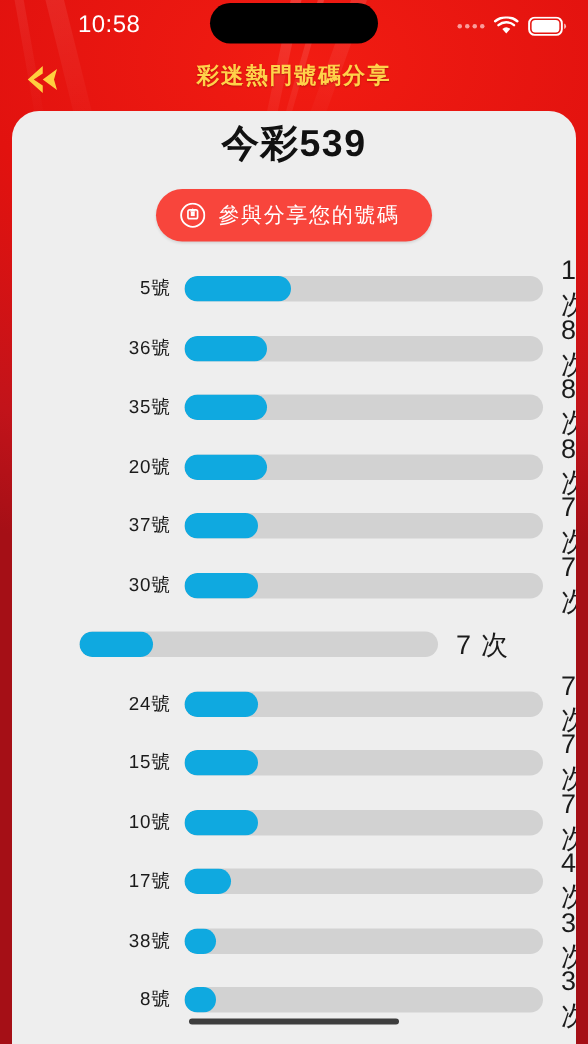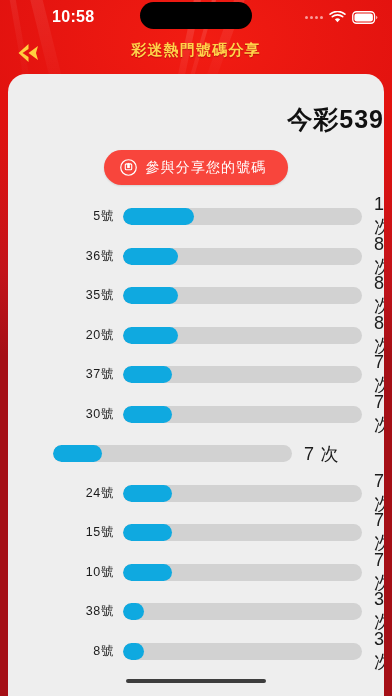--- a/index.html
+++ b/index.html
@@ -46,21 +46,21 @@
     padding: 0 18px 0 0;
     z-index: 4;
   }
 
   .status-time {
     position: absolute;
     left: 52px;
     top: 8px;
     color: #ffffff;
     font-size: 16px;
-    font-weight: bold;
+    font-weight: normal;
     letter-spacing: 0.3px;
   }
 
   .notch {
     position: absolute;
     left: 50%;
     top: 2px;
     transform: translateX(-50%);
     width: 112px;
     height: 27px;
@@ -133,26 +133,26 @@
     right: 8px;
     top: 74px;
     bottom: 0;
     background: #eeeeee;
     border-radius: 18px 18px 0 0;
     overflow: hidden;
     z-index: 3;
   }
 
   .card-title {
-    text-align: right;
+    text-align: center;
     color: #111111;
     font-size: 25px;
     font-weight: bold;
     letter-spacing: 1px;
-    padding-top: 29px;
+    padding-top: 5px;
   }
 
   .share-btn-wrap {
     display: flex;
     justify-content: center;
     margin-top: 14px;
   }
 
   .share-btn {
     display: inline-flex;
@@ -370,20 +370,27 @@
           <div class="row-count">7 次</div>
         </div>
         <div class="row">
           <div class="row-label">10號</div>
           <div class="bar-track">
             <div class="bar-fill" style="width: 49px;"></div>
           </div>
           <div class="row-count">7 次</div>
         </div>
         <div class="row">
+          <div class="row-label">17號</div>
+          <div class="bar-track">
+            <div class="bar-fill" style="width: 31px;"></div>
+          </div>
+          <div class="row-count">4 次</div>
+        </div>
+        <div class="row">
           <div class="row-label">38號</div>
           <div class="bar-track">
             <div class="bar-fill" style="width: 21px;"></div>
           </div>
           <div class="row-count">3 次</div>
         </div>
         <div class="row">
           <div class="row-label">8號</div>
           <div class="bar-track">
             <div class="bar-fill" style="width: 21px;"></div>

